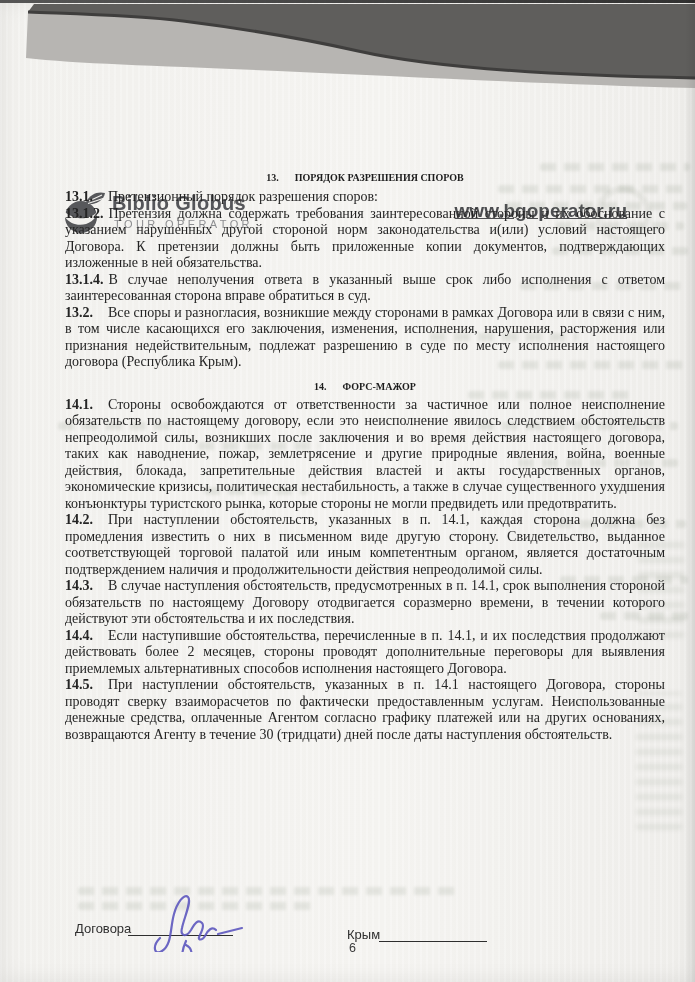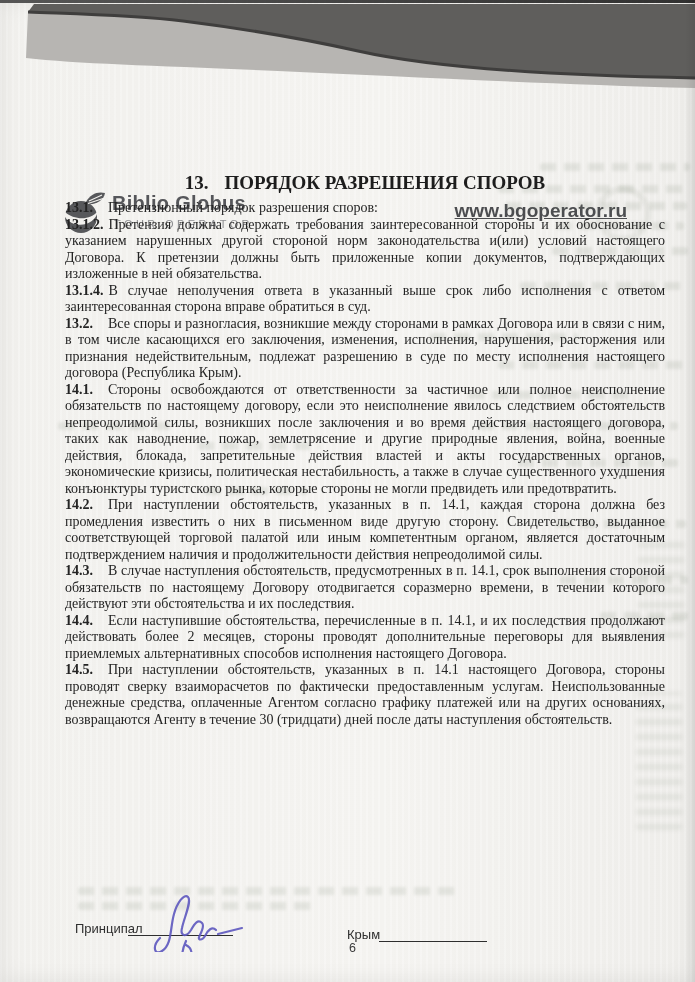--- a/index.html
+++ b/index.html
@@ -14,21 +14,21 @@
   }
   .edge-top{position:absolute;top:0;left:0;right:0;height:3px;background:linear-gradient(90deg,#3c3c3c,#111);opacity:.85;}
   .band{position:absolute;left:18px;top:4px;width:677px;height:84px;}
   .brandrow{position:absolute;left:0;top:92px;width:695px;height:56px;}
   .logo-icon{position:absolute;left:62px;top:98px;width:44px;height:46px;}
   .brand{position:absolute;left:112px;top:100px;font-family:"Liberation Sans",sans-serif;font-weight:bold;font-size:20px;color:#55565a;letter-spacing:.3px;}
   .tagline{position:absolute;left:114px;top:126px;font-family:"Liberation Sans",sans-serif;font-size:11px;color:#8d8e91;letter-spacing:3.4px;}
   .website{position:absolute;right:68px;top:108px;font-family:"Liberation Sans",sans-serif;font-weight:bold;font-size:19px;color:#4c4d50;text-decoration:underline;}
   .ghost-logo{position:absolute;right:44px;top:94px;width:44px;height:44px;border:6px solid rgba(120,125,110,.10);border-radius:50%;filter:blur(1.5px);}
   .doc{position:absolute;left:65px;top:172px;width:600px;color:#242424;}
-  .heading{margin:0 0 6px 0;text-align:center;font-size:19px;font-weight:bold;color:#1d1d1d;}
+  .heading{margin:0 0 6px 0;text-align:center;font-size:10px;font-weight:bold;color:#1d1d1d;}
   .heading.second{margin-top:10px;margin-bottom:5px;}
   .hnum{padding-right:16px;}
   .clause{margin:0;font-size:14px;line-height:16.5px;text-align:justify;}
   .cnum{font-weight:bold;padding-right:15px;}
   .clause.sub .cnum{padding-right:5px;}
   .footer-label{position:absolute;font-family:"Liberation Sans",sans-serif;font-size:13px;color:#2f2f2f;}
   .sig-underline{position:absolute;border-bottom:1.4px solid #2e2e2e;height:0;}
   .pagenum{position:absolute;left:349px;top:941px;font-family:"Liberation Sans",sans-serif;font-size:12.5px;color:#3a3a3a;}
   .signature{position:absolute;left:146px;top:888px;width:104px;height:64px;}
   .bl{position:absolute;height:8px;border-radius:3px;filter:blur(1.6px);opacity:.13;
@@ -87,29 +87,30 @@
 
   <div class="doc">
 
     <h2 class="heading"><span class="hnum">13.</span><span>ПОРЯДОК РАЗРЕШЕНИЯ СПОРОВ</span></h2>
 
     <p class="clause"><span class="cnum">13.1.</span><span>Претензионный порядок разрешения споров:</span></p>
     <p class="clause sub"><span class="cnum">13.1.2.</span><span>Претензия должна содержать требования заинтересованной стороны и их обоснование с указанием нарушенных другой стороной норм законодательства и(или) условий настоящего Договора. К претензии должны быть приложенные копии документов, подтверждающих изложенные в ней обязательства.</span></p>
     <p class="clause sub"><span class="cnum">13.1.4.</span><span>В случае неполучения ответа в указанный выше срок либо исполнения с ответом заинтересованная сторона вправе обратиться в суд.</span></p>
     <p class="clause"><span class="cnum">13.2.</span><span>Все споры и разногласия, возникшие между сторонами в рамках Договора или в связи с ним, в том числе касающихся его заключения, изменения, исполнения, нарушения, расторжения или признания недействительным, подлежат разрешению в суде по месту исполнения настоящего договора (Республика Крым).</span></p>
 
+    <h2 class="heading second"><span class="hnum">14.</span><span>ФОРС-МАЖОР</span></h2>
 
     <p class="clause"><span class="cnum">14.1.</span><span>Стороны освобождаются от ответственности за частичное или полное неисполнение обязательств по настоящему договору, если это неисполнение явилось следствием обстоятельств непреодолимой силы, возникших после заключения и во время действия настоящего договора, таких как наводнение, пожар, землетрясение и другие природные явления, война, военные действия, блокада, запретительные действия властей и акты государственных органов, экономические кризисы, политическая нестабильность, а также в случае существенного ухудшения конъюнктуры туристского рынка, которые стороны не могли предвидеть или предотвратить.</span></p>
     <p class="clause"><span class="cnum">14.2.</span><span>При наступлении обстоятельств, указанных в п. 14.1, каждая сторона должна без промедления известить о них в письменном виде другую сторону. Свидетельство, выданное соответствующей торговой палатой или иным компетентным органом, является достаточным подтверждением наличия и продолжительности действия непреодолимой силы.</span></p>
     <p class="clause"><span class="cnum">14.3.</span><span>В случае наступления обстоятельств, предусмотренных в п. 14.1, срок выполнения стороной обязательств по настоящему Договору отодвигается соразмерно времени, в течении которого действуют эти обстоятельства и их последствия.</span></p>
     <p class="clause"><span class="cnum">14.4.</span><span>Если наступившие обстоятельства, перечисленные в п. 14.1, и их последствия продолжают действовать более 2 месяцев, стороны проводят дополнительные переговоры для выявления приемлемых альтернативных способов исполнения настоящего Договора.</span></p>
     <p class="clause"><span class="cnum">14.5.</span><span>При наступлении обстоятельств, указанных в п. 14.1 настоящего Договора, стороны проводят сверку взаиморасчетов по фактически предоставленным услугам. Неиспользованные денежные средства, оплаченные Агентом согласно графику платежей или на других основаниях, возвращаются Агенту в течение 30 (тридцати) дней после даты наступления обстоятельств.</span></p>
   </div>
 
-  <div class="footer-label" style="left:75px;top:921px;">Принципал</div>
+  <div class="footer-label" style="left:75px;top:921px;">Договора</div>
   <div class="sig-underline" style="left:128px;top:935px;width:105px;"></div>
 
   <svg class="signature" viewBox="0 0 104 64">
     <g fill="none" stroke="#5e58bf" stroke-width="2.2" stroke-linecap="round" opacity="0.9">
       <path d="M14,50 C6,58 8,68 16,63 C26,57 24,40 28,26 C31,15 38,5 42,9 C46,13 38,30 36,40 C34,48 40,50 45,42 C49,35 52,31 56,35 C59,38 55,45 53,49 C52,52 56,53 59,48 C62,42 66,38 70,42"></path>
       <path d="M40,53 C36,62 34,72 41,70 C48,68 46,60 40,57"></path>
       <path d="M72,46 L96,40"></path>
     </g>
   </svg>
 

